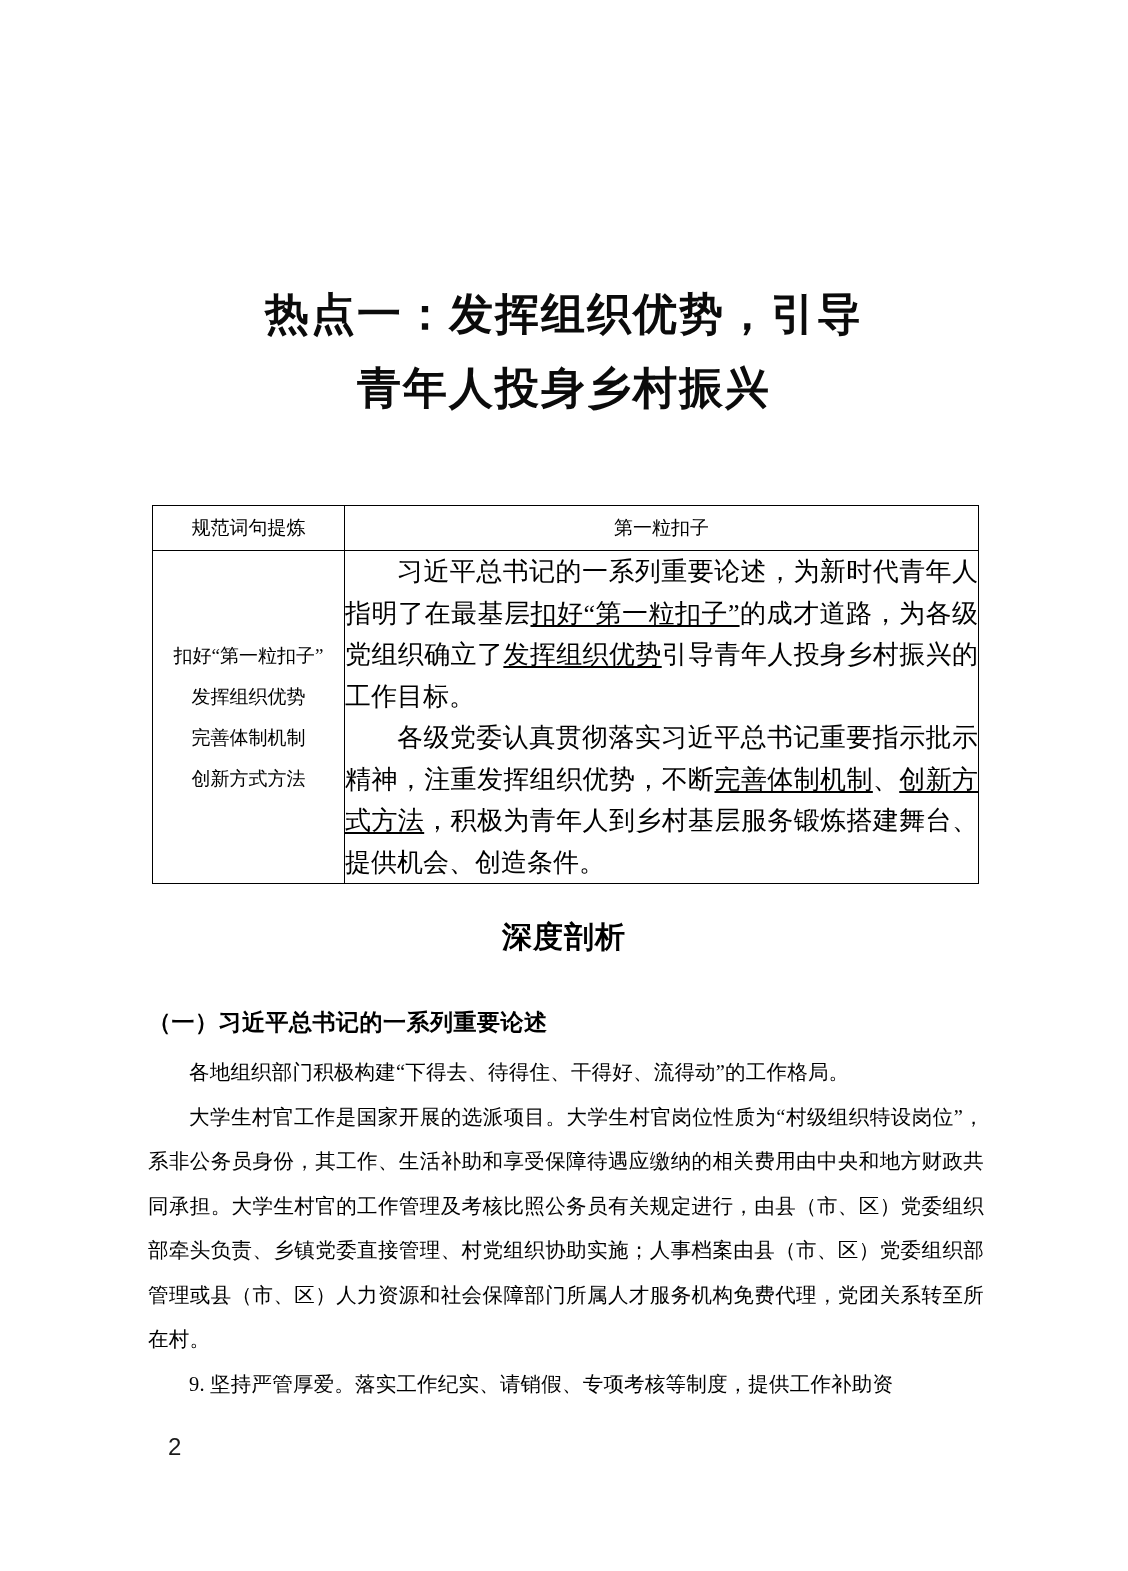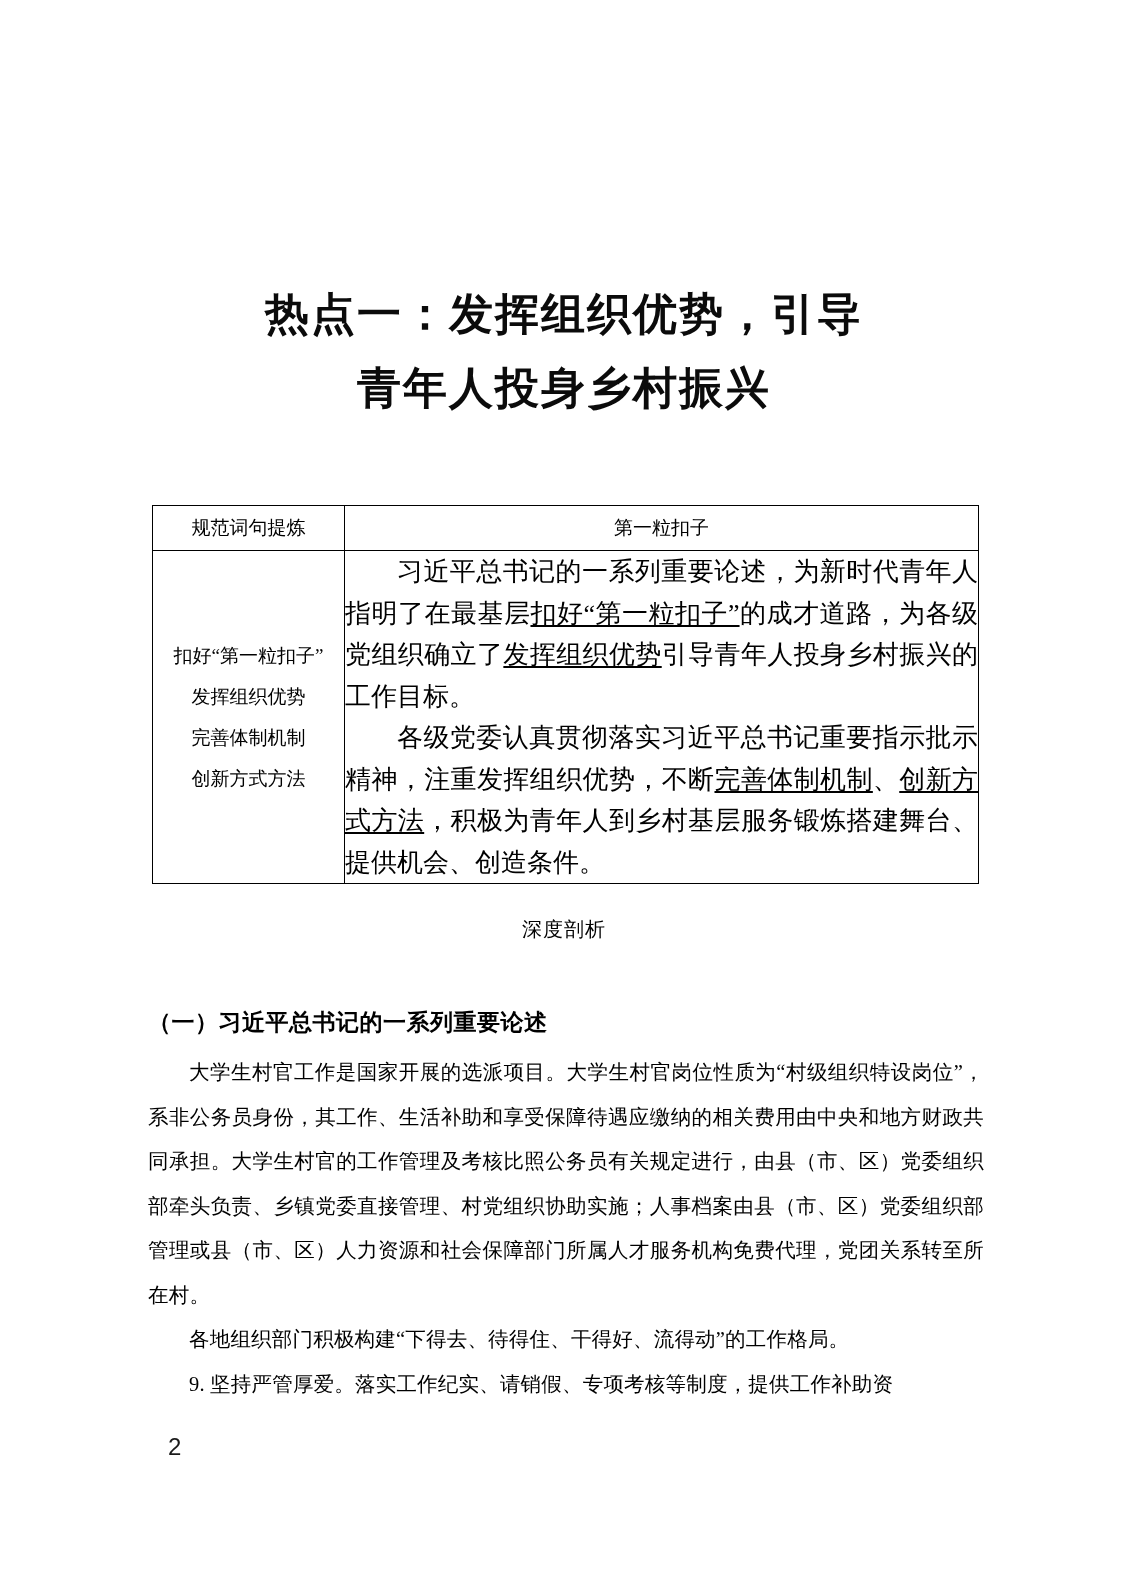--- a/index.html
+++ b/index.html
@@ -98,22 +98,22 @@
   }
 
   
   .section-heading {
     position: absolute;
     left: 0;
     top: 892px;
     width: 1128px;
     text-align: center;
     font-family: "Liberation Sans", "DejaVu Sans", sans-serif;
-    font-weight: normal;
-    font-size: 20px;
+    font-weight: bold;
+    font-size: 30px;
     line-height: 40px;
     letter-spacing: 1px;
   }
 
   
   .body-wrap {
     position: absolute;
     left: 148px;
     top: 1000px;
     width: 836px;
@@ -181,20 +181,20 @@
           <p><span>各级党委认真贯彻落实习近平总书记重要指示批示精神，注重发挥组织优势，不断</span><span class="u">完善体制机制</span><span>、</span><span class="u">创新方式方法</span><span>，积极为青年人到乡村基层服务锻炼搭建舞台、提供机会、创造条件。</span></p>
         </td>
       </tr>
     </tbody>
   </table>
 
   <h2 class="section-heading">深度剖析</h2>
 
   <div class="body-wrap">
     <h3 class="sub-heading">（一）习近平总书记的一系列重要论述</h3>
+    <p class="para">各地组织部门积极构建“下得去、待得住、干得好、流得动”的工作格局。</p>
     <p class="para">大学生村官工作是国家开展的选派项目。大学生村官岗位性质为“村级组织特设岗位”，系非公务员身份，其工作、生活补助和享受保障待遇应缴纳的相关费用由中央和地方财政共同承担。大学生村官的工作管理及考核比照公务员有关规定进行，由县（市、区）党委组织部牵头负责、乡镇党委直接管理、村党组织协助实施；人事档案由县（市、区）党委组织部管理或县（市、区）人力资源和社会保障部门所属人才服务机构免费代理，党团关系转至所在村。</p>
-    <p class="para">各地组织部门积极构建“下得去、待得住、干得好、流得动”的工作格局。</p>
     <p class="para">9. 坚持严管厚爱。落实工作纪实、请销假、专项考核等制度，提供工作补助资</p>
   </div>
 
   <div class="page-number">2</div>
 
 </div>
 
 </body></html>

